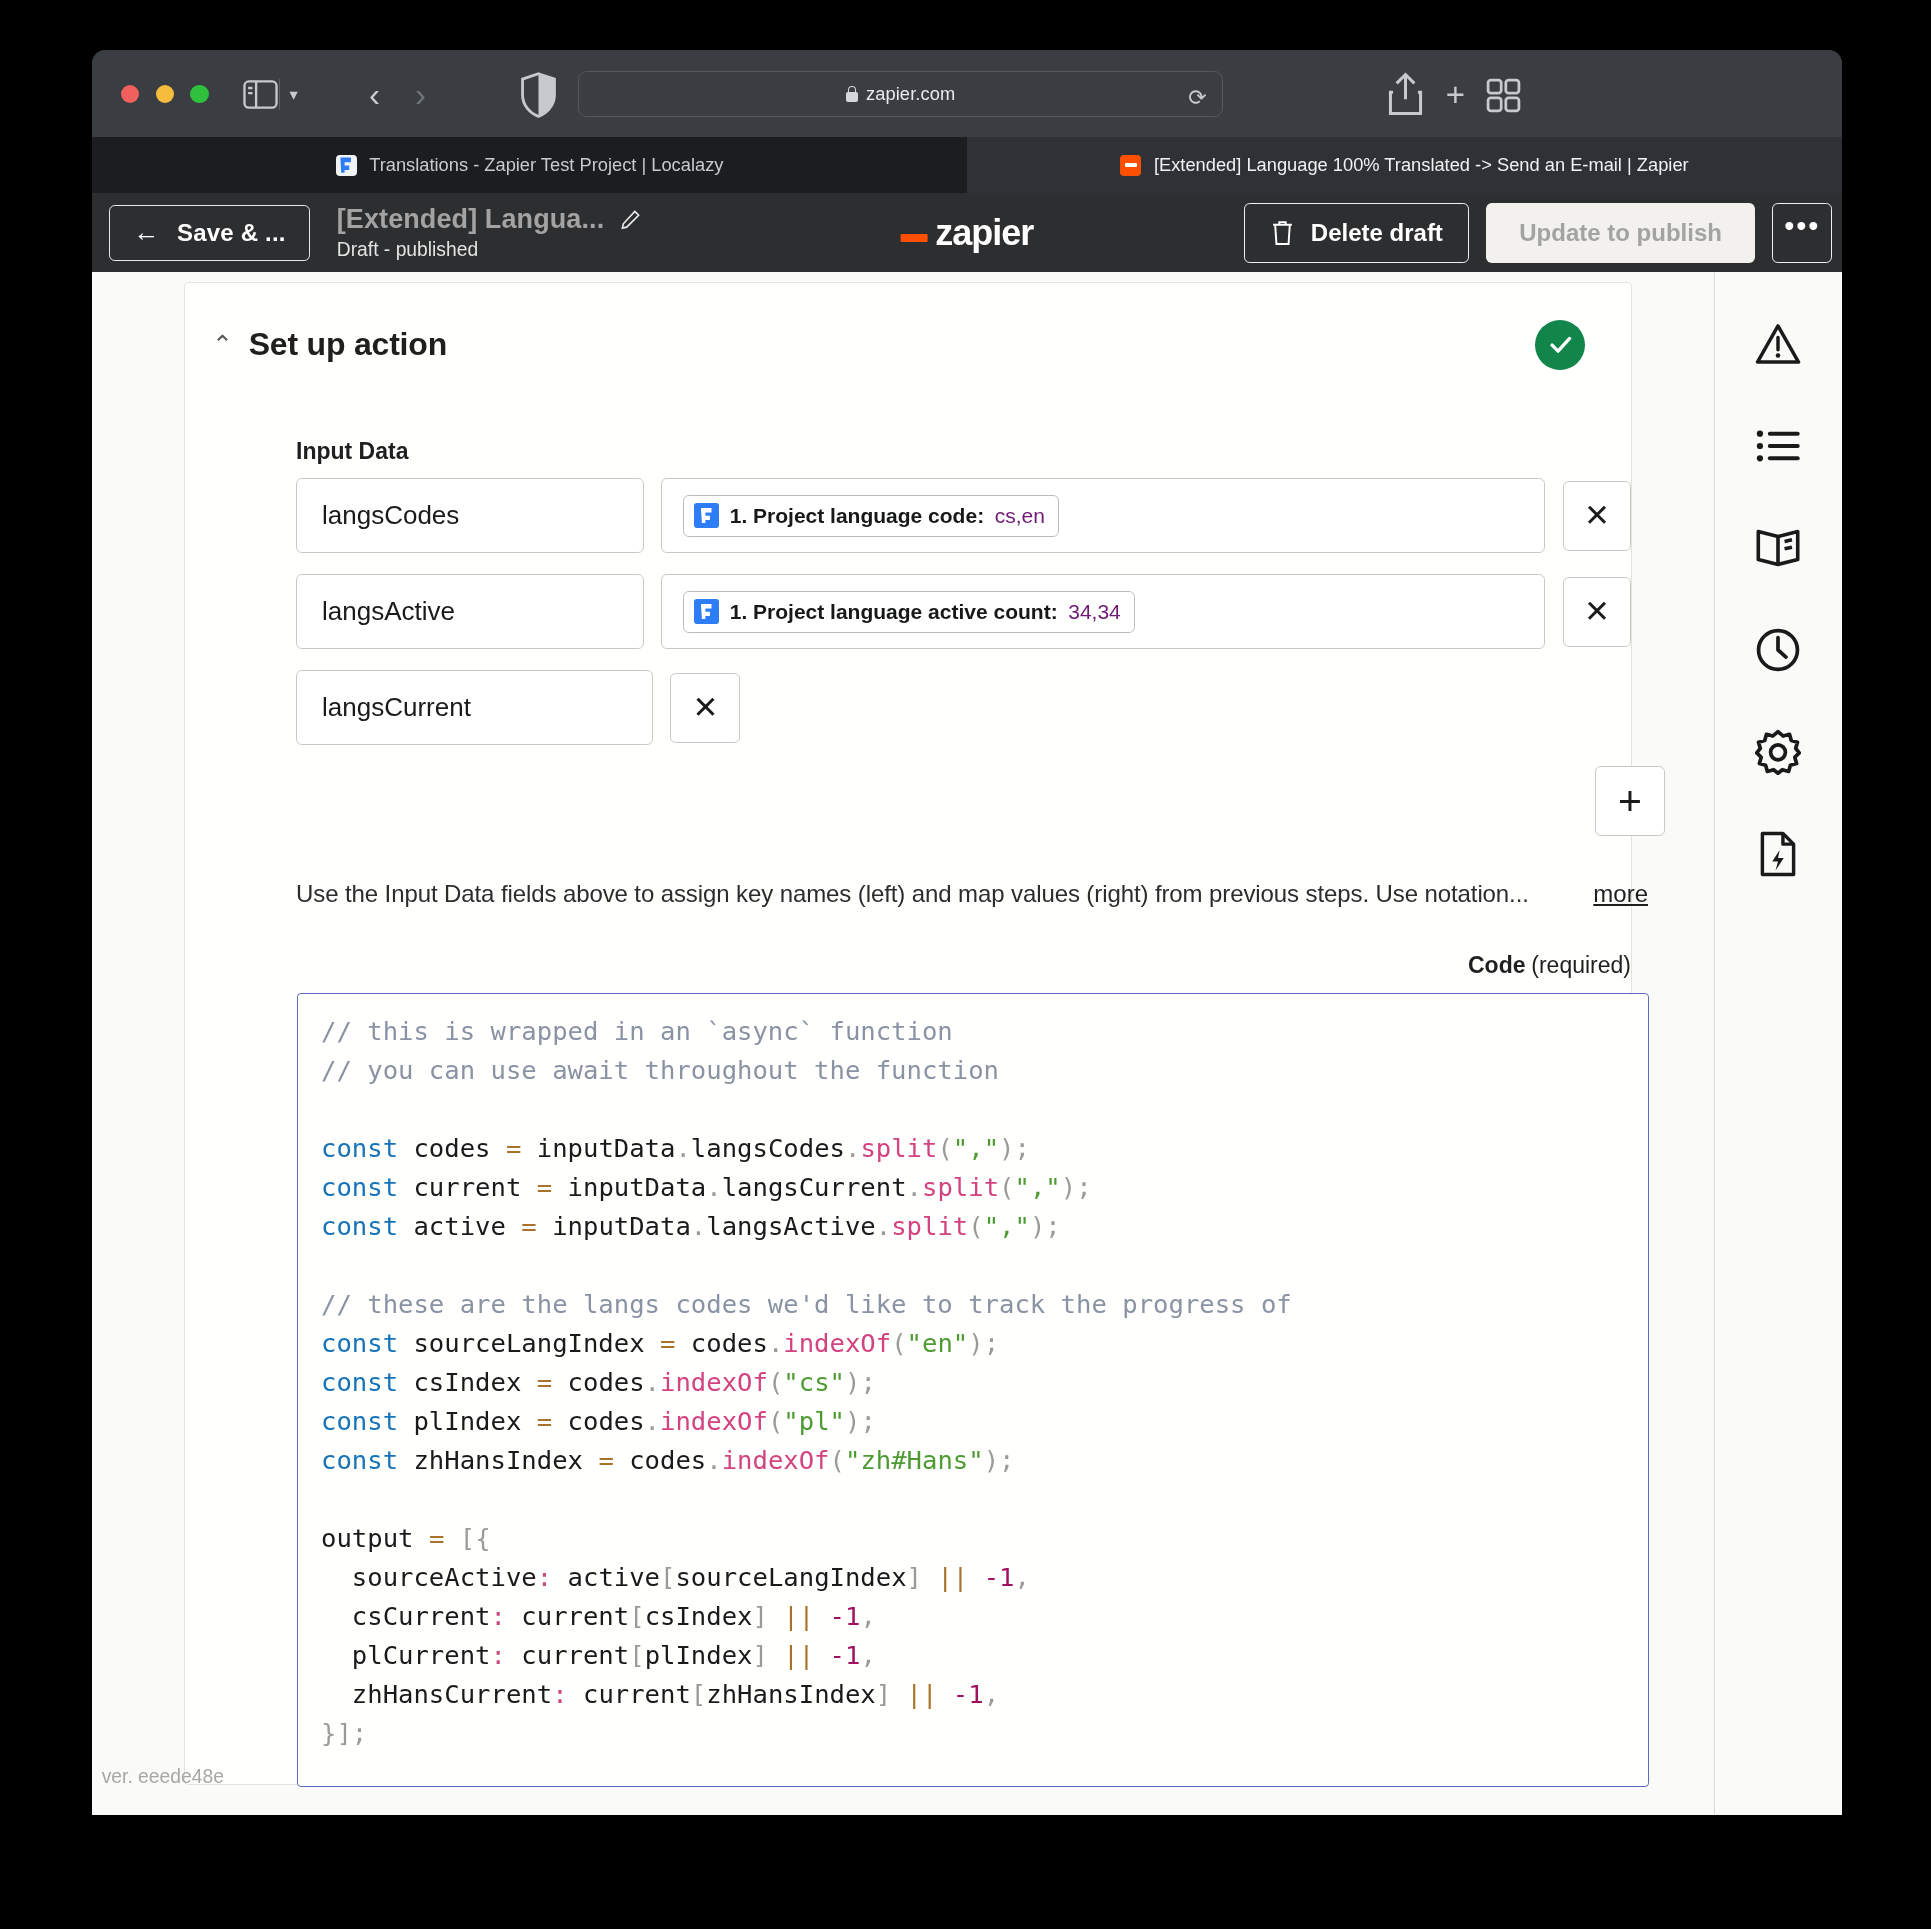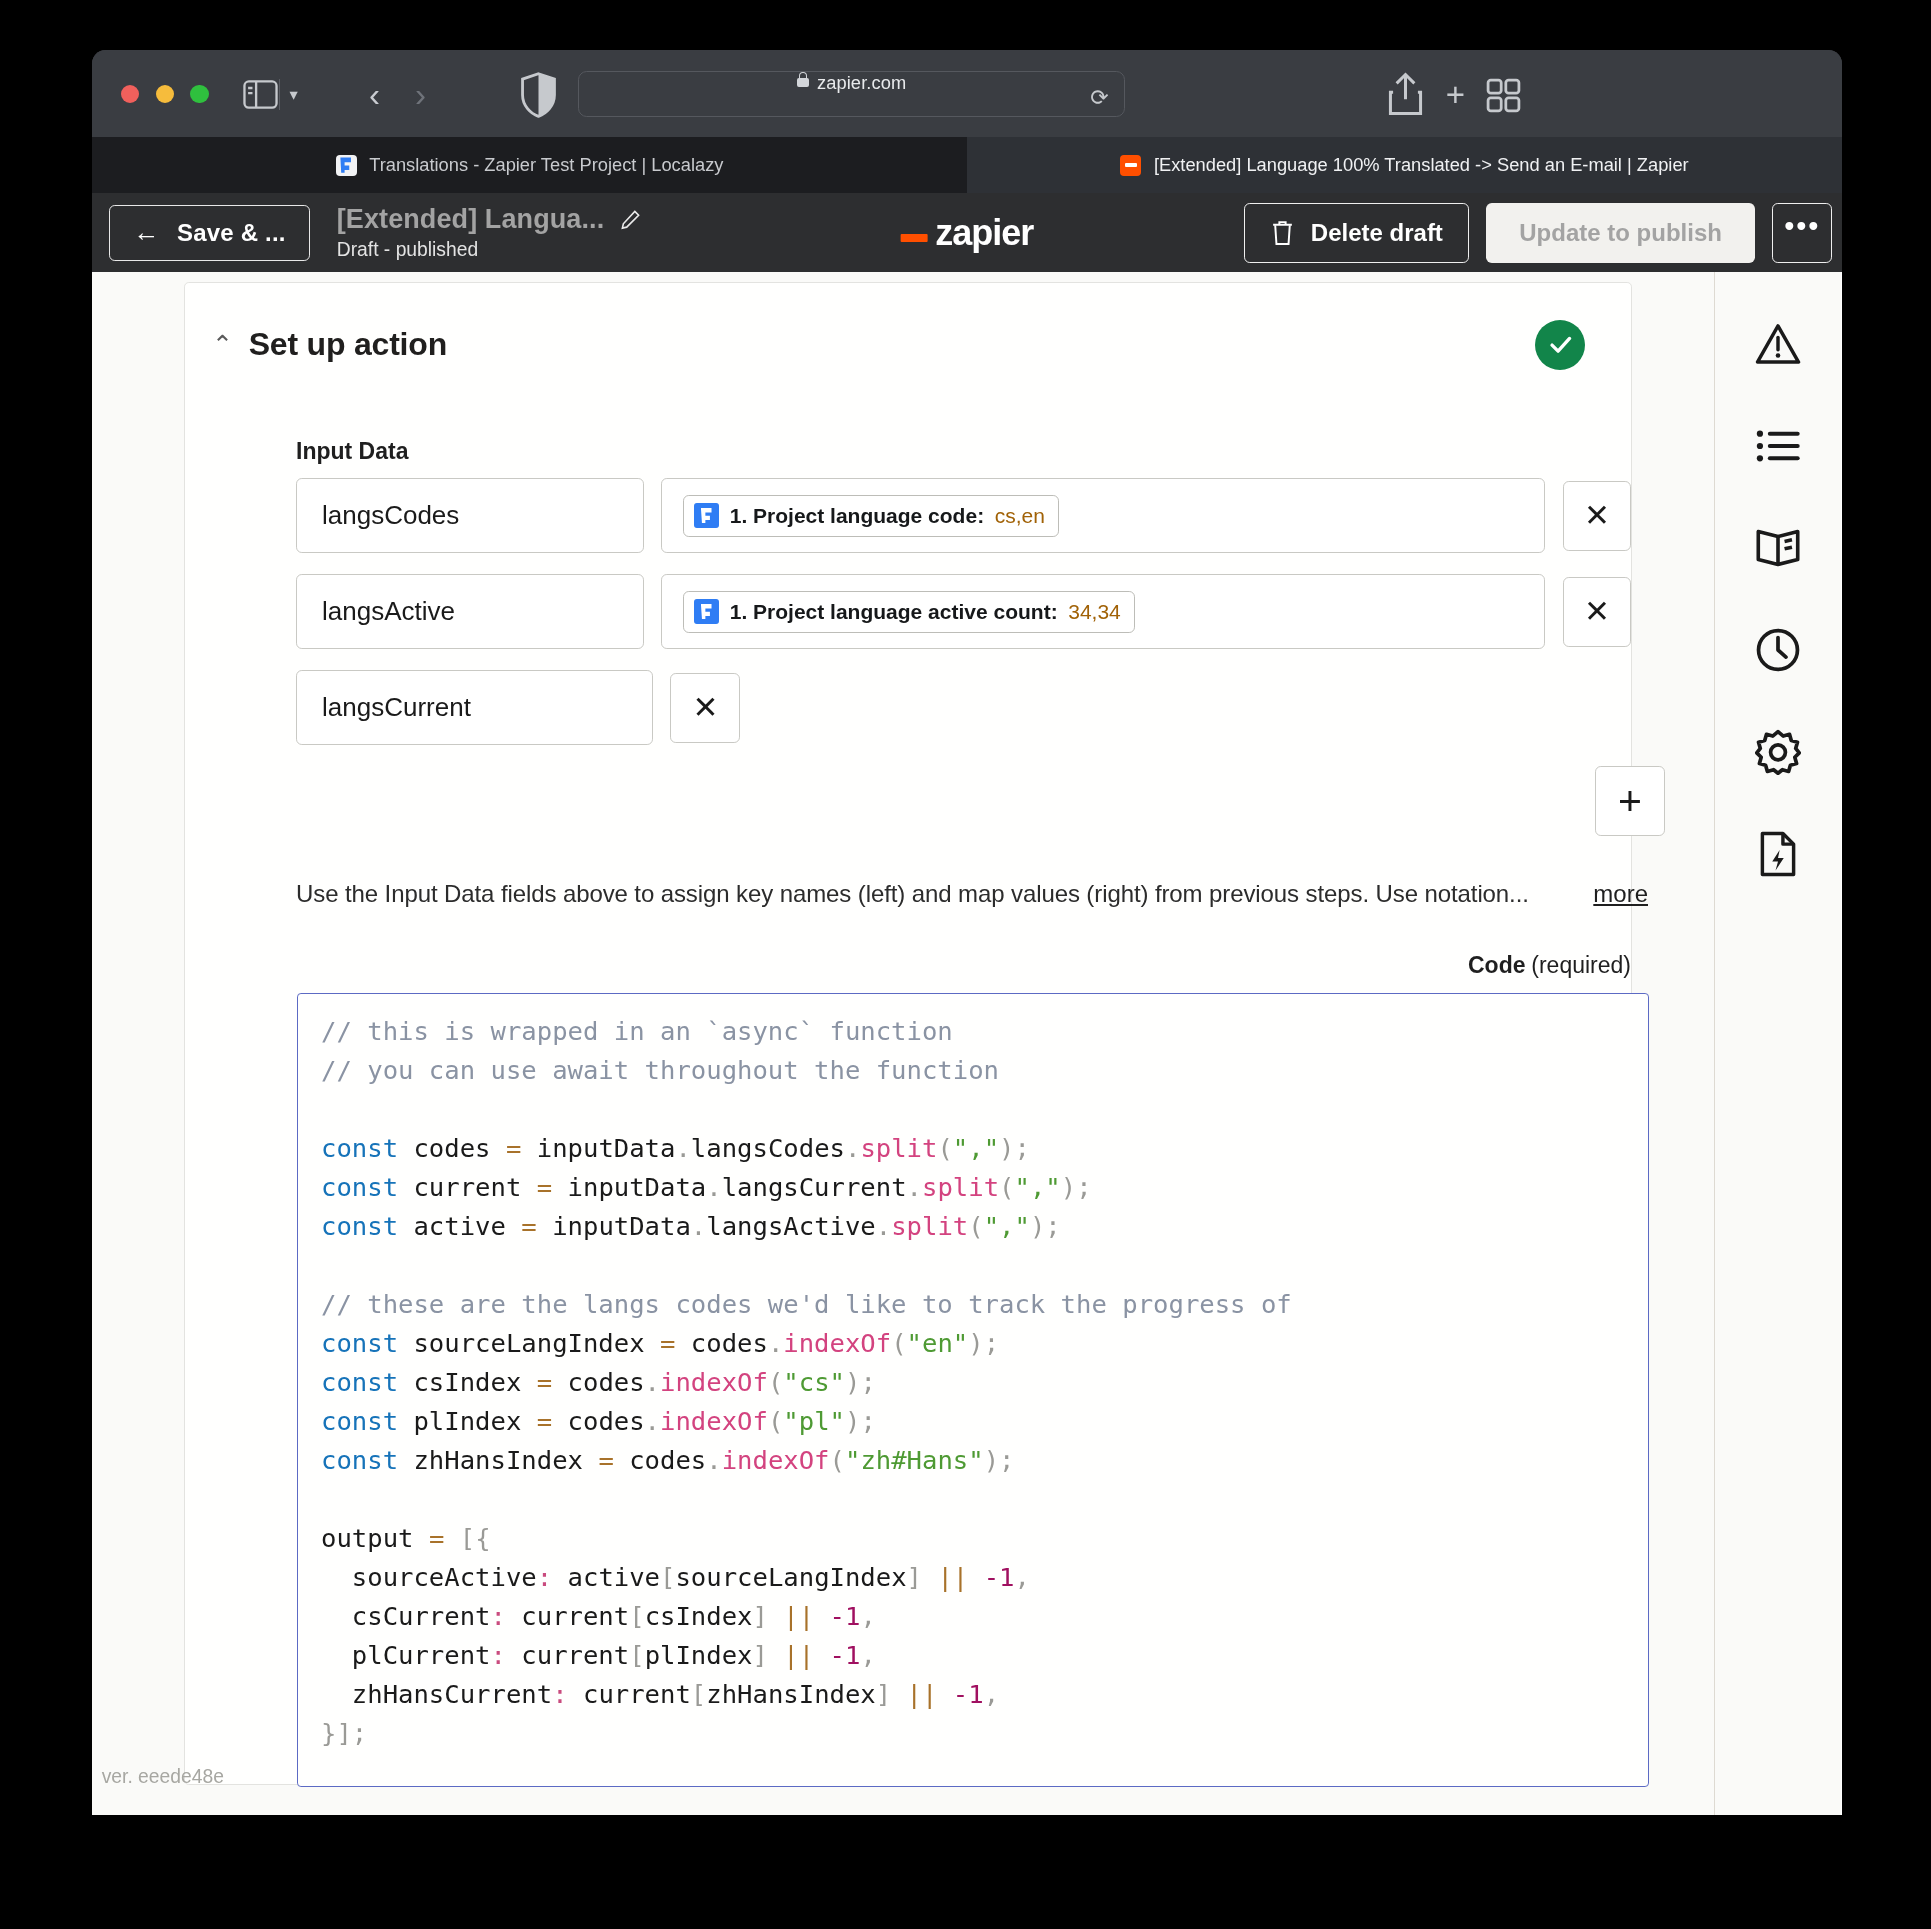--- a/index.html
+++ b/index.html
@@ -32,23 +32,23 @@
 
   .tb-icon { position:absolute; color:#c6c9cd; display:flex; align-items:center; justify-content:center; }
   .sidebar-toggle { left:151px; top:29px; width:35px; height:31px; }
   .chev-small { left:189px; top:31px; width:25px; height:27px; font-size:16.4px; }
   .sep-vert { position:absolute; left:187px; top:29px; width:1px; height:31px; background:#5a5d63; }
   .nav-back { left:263px; top:25px; width:39px; height:39px; font-size:33px; color:#c9ccd1; font-weight:300;}
   .nav-fwd  { left:309px; top:25px; width:39px; height:39px; font-size:33px; color:#6f737a; font-weight:300;}
   .shield   { left:427px; top:26px; width:39px; height:39px; }
 
   .urlbar {
-    position:absolute; left:486px; top:21px; width:547px; height:46px;
+    position:absolute; left:486px; top:21px; width:645px; height:46px;
     border:1px solid #55585e; border-radius:8.7px; background:#3a3d42;
-    display:flex; align-items:flex-start; justify-content:center; gap:7.7px;
+    display:flex; align-items:center; justify-content:center; gap:7.7px;
   }
   .urlbar .url-text { color:#e8eaec; font-size:18.3px; letter-spacing:0.1px; }
   .lock-icon { width:12.6px; height:15.4px; position:relative; display:inline-block; }
   .lock-icon .body { position:absolute; bottom:0; left:0; width:12.6px; height:9.7px; background:#d3d6da; border-radius:1.9px;}
   .lock-icon .shackle { position:absolute; top:0; left:2.4px; width:7.7px; height:7.7px; border:1.9px solid #d3d6da; border-bottom:none; border-radius:3.9px 3.9px 0 0;}
   .reload { position:absolute; right:15.4px; top:12.6px; color:#c6c9cd; font-size:22px; }
 
   .share  { left:1294px; top:24px; width:39px; height:41px; }
   .plusbtn{ left:1344px; top:24px; width:39px; height:41px; font-size:33px; font-weight:300; color:#c6c9cd;}
   .gridbtn{ left:1393px; top:27px; width:37px; height:37px; }
@@ -154,21 +154,21 @@
     padding:7.7px 13.5px 7.7px 9.7px; font-size:21px; font-weight:700; color:#16181a;
     white-space:nowrap;
   }
   .token .tok-icon {
     width:25px; height:25px; background:#2f7df4; border-radius:2.9px; position:relative; flex:none;
   }
   .token .tok-icon::after {
     content:""; position:absolute; left:6.8px; top:4.8px; width:10.6px; height:15.4px; background:#fff;
     clip-path: polygon(0 0, 100% 0, 100% 30%, 42% 30%, 42% 50%, 85% 50%, 85% 78%, 42% 78%, 42% 100%, 10% 100%);
   }
-  .token .tok-val { font-weight:400; color:#a16207; }
+  .token .tok-val { font-weight:400; color:#701a75; }
   .x-btn {
     width:70px; height:70px; border:1px solid #c9c9c4; border-radius:5.8px; background:#fff;
     display:flex; align-items:center; justify-content:center; font-size:31px; color:#1a1a1a;
   }
   .add-row { display:flex; justify-content:flex-end; width:1369px; margin-left:111px; margin-top:3.9px; }
   .add-btn {
     width:70px; height:70px; border:1px solid #c9c9c4; border-radius:5.8px; background:#fff;
     display:flex; align-items:center; justify-content:center; font-size:41px; color:#1a1a1a; font-weight:300;
   }
 

